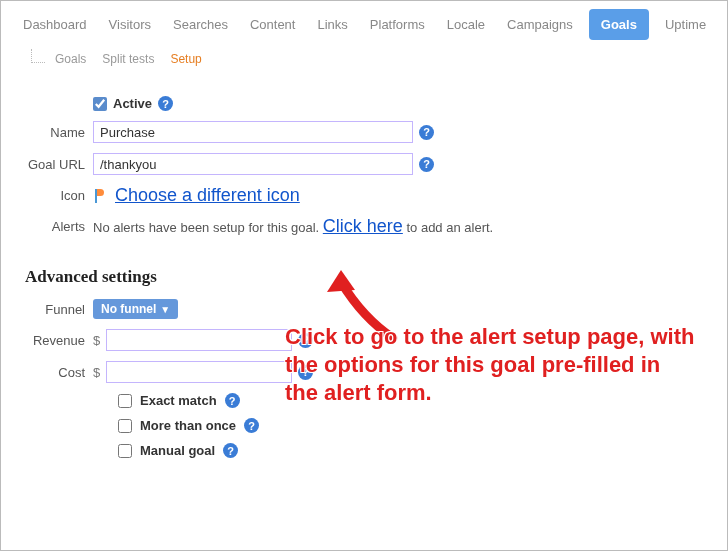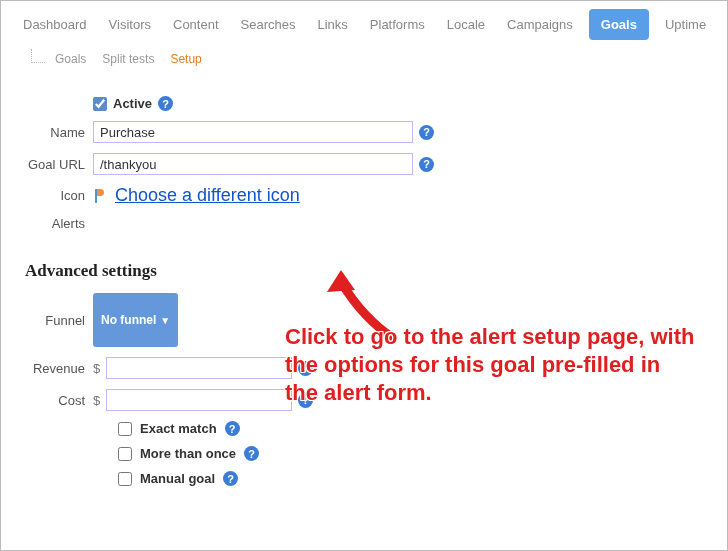--- a/index.html
+++ b/index.html
@@ -145,21 +145,21 @@
     font-family: Georgia, "Times New Roman", serif;
   }
 
   .btn-dropdown {
     display: inline-flex;
     align-items: center;
     background: #6598db;
     color: #fff;
     font-size: 12px;
     font-weight: 600;
-    padding: 20px 8px;
+    padding: 3px 8px;
     border-radius: 3px;
     cursor: pointer;
     gap: 4px;
   }
   .btn-dropdown .caret { font-size: 10px; }
 
   .dollar {
     color: #777;
     font-size: 13px;
   }
@@ -197,22 +197,22 @@
     top: 267px;
     pointer-events: none;
   }
 </style>
 </head>
 <body>
 
 <div class="topnav">
   <span class="item">Dashboard</span>
   <span class="item">Visitors</span>
+  <span class="item">Searches</span>
   <span class="item">Content</span>
-  <span class="item">Searches</span>
   <span class="item">Links</span>
   <span class="item">Platforms</span>
   <span class="item">Locale</span>
   <span class="item">Campaigns</span>
   <span class="item active">Goals</span>
   <span class="item">Uptime</span>
   <span class="item">Custom</span>
 
 </div>
 
@@ -253,20 +253,25 @@
   <div class="row">
     <div class="label">Icon</div>
     <div class="control">
       <span class="icon-flag"></span>
       <a class="link">Choose a different icon</a>
     </div>
   </div>
 
   <div class="row" style="margin-top:4px;">
     <div class="label">Alerts</div>
+    <div class="control">
+      <span class="mild">
+        <span>No alerts have been setup for this goal. </span><a class="link">Click here</a><span> to add an alert.</span>
+      </span>
+    </div>
   </div>
 
   <div class="section-title">Advanced settings</div>
 
   <div class="row">
     <div class="label">Funnel</div>
     <div class="control">
       <span class="btn-dropdown">
         <span>No funnel</span>
         <span class="caret">▼</span>

